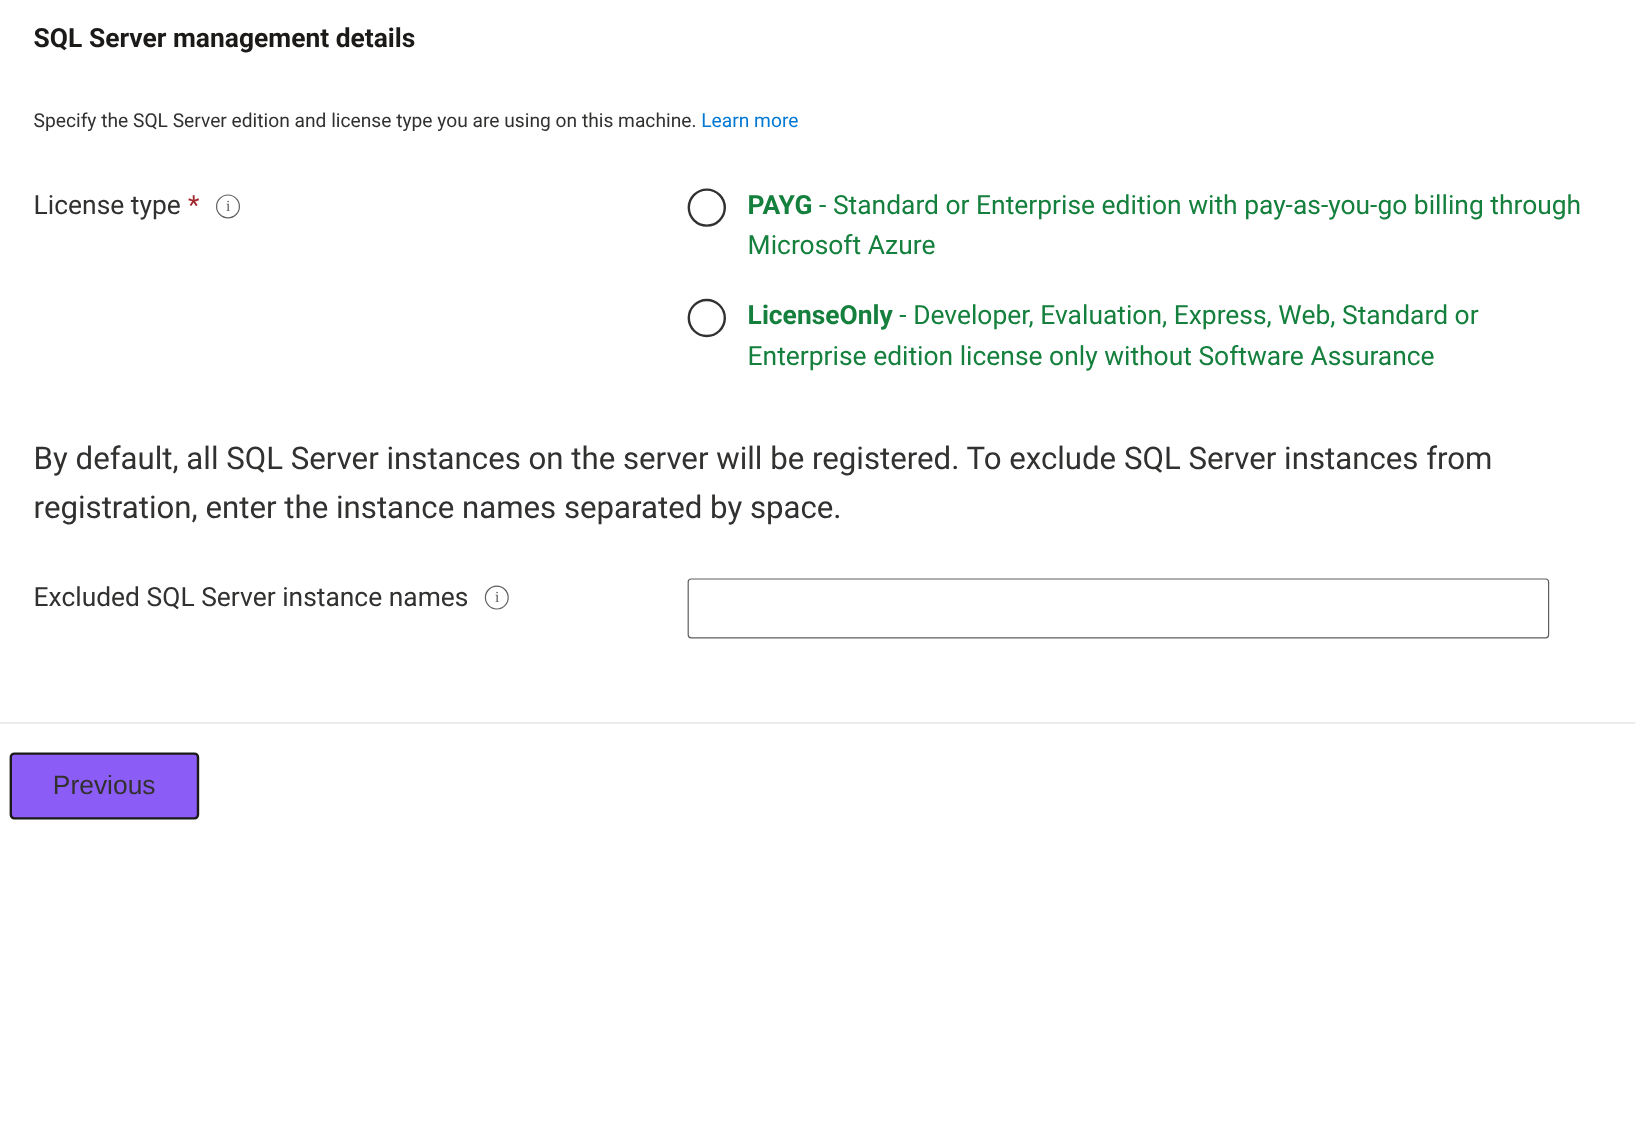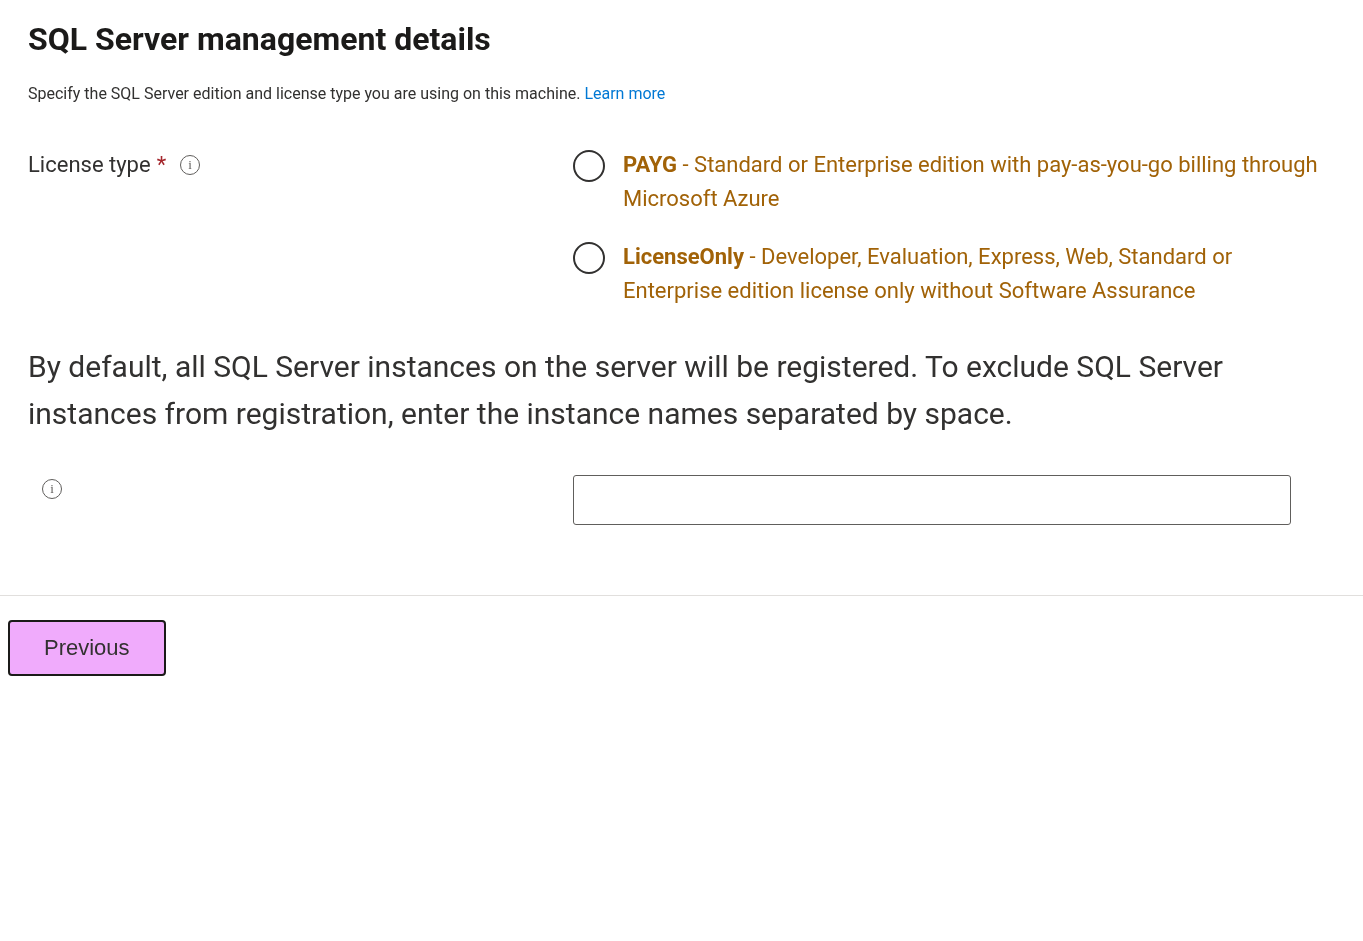--- a/index.html
+++ b/index.html
@@ -4,24 +4,24 @@
   <style>
     * { box-sizing: border-box; margin: 0; padding: 0; }
     body {
       font-family: "Segoe UI", -apple-system, BlinkMacSystemFont, Roboto, "Helvetica Neue", sans-serif;
       color: #323130;
       background: #ffffff;
       width: 1363px;
     }
     .container { padding: 20px 28px 0 28px; }
     .section-title {
-      font-size: 32px;
+      font-size: 22px;
       font-weight: 700;
       color: #1b1a19;
-      margin-bottom: 24px;
+      margin-bottom: 44px;
     }
     .intro-text {
       font-size: 16px;
       color: #323130;
       margin-bottom: 42px;
       line-height: 1.5;
     }
     .link { color: #0078d4; text-decoration: none; }
     .form-row {
       display: flex;
@@ -54,39 +54,39 @@
       margin-left: 14px;
       font-style: normal;
       font-family: Georgia, serif;
     }
     .control-col { flex: 1; }
     .radio-option {
       display: flex;
       align-items: flex-start;
       margin-bottom: 24px;
     }
-    .radio-option:last-child { margin-bottom: 0; }
+    .radio-option:last-child { margin-bottom: 12px; }
     .radio-circle {
       flex: 0 0 32px;
       width: 32px;
       height: 32px;
       border: 2px solid #323130;
       border-radius: 50%;
       margin-right: 18px;
       margin-top: 2px;
       background: #fff;
     }
     .radio-label {
       font-size: 22px;
       line-height: 1.55;
-      color: #a16207;
+      color: #15803d;
     }
     .radio-label b { font-weight: 700; }
     .help-text {
-      font-size: 30px;
+      font-size: 26px;
       color: #323130;
       line-height: 1.55;
       margin-top: 36px;
       margin-bottom: 38px;
     }
     .text-input {
       width: 718px;
       height: 50px;
       border: 1px solid #605e5c;
       border-radius: 3px;
@@ -104,21 +104,21 @@
       padding: 24px 8px 36px 8px;
       display: flex;
       gap: 18px;
     }
     .btn {
       height: 56px;
       padding: 0 34px;
       font-size: 22px;
       font-weight: 400;
       color: #323130;
-      background: #f0abfc;
+      background: #8b5cf6;
       border: 2px solid #1b1a19;
       border-radius: 4px;
       cursor: pointer;
     }
     .highlight-box {
       border: 3px solid #e3262f;
       padding: 3px;
       border-radius: 2px;
       display: inline-flex;
     }
@@ -154,20 +154,21 @@
           <b>LicenseOnly</b><span> - Developer, Evaluation, Express, Web, Standard or Enterprise edition license only without Software Assurance</span>
         </span>
       </label>
     </div>
   </div>
 
   <p class="help-text">By default, all SQL Server instances on the server will be registered. To exclude SQL Server instances from registration, enter the instance names separated by space.</p>
 
   <div class="form-row">
     <div class="label-col">
+      <span>Excluded SQL Server instance names</span>
       <span class="info-icon">i</span>
     </div>
     <div class="control-col">
       <input type="text" class="text-input" value="" style="">
     </div>
   </div>
 </div>
 
 <hr class="divider">
 

